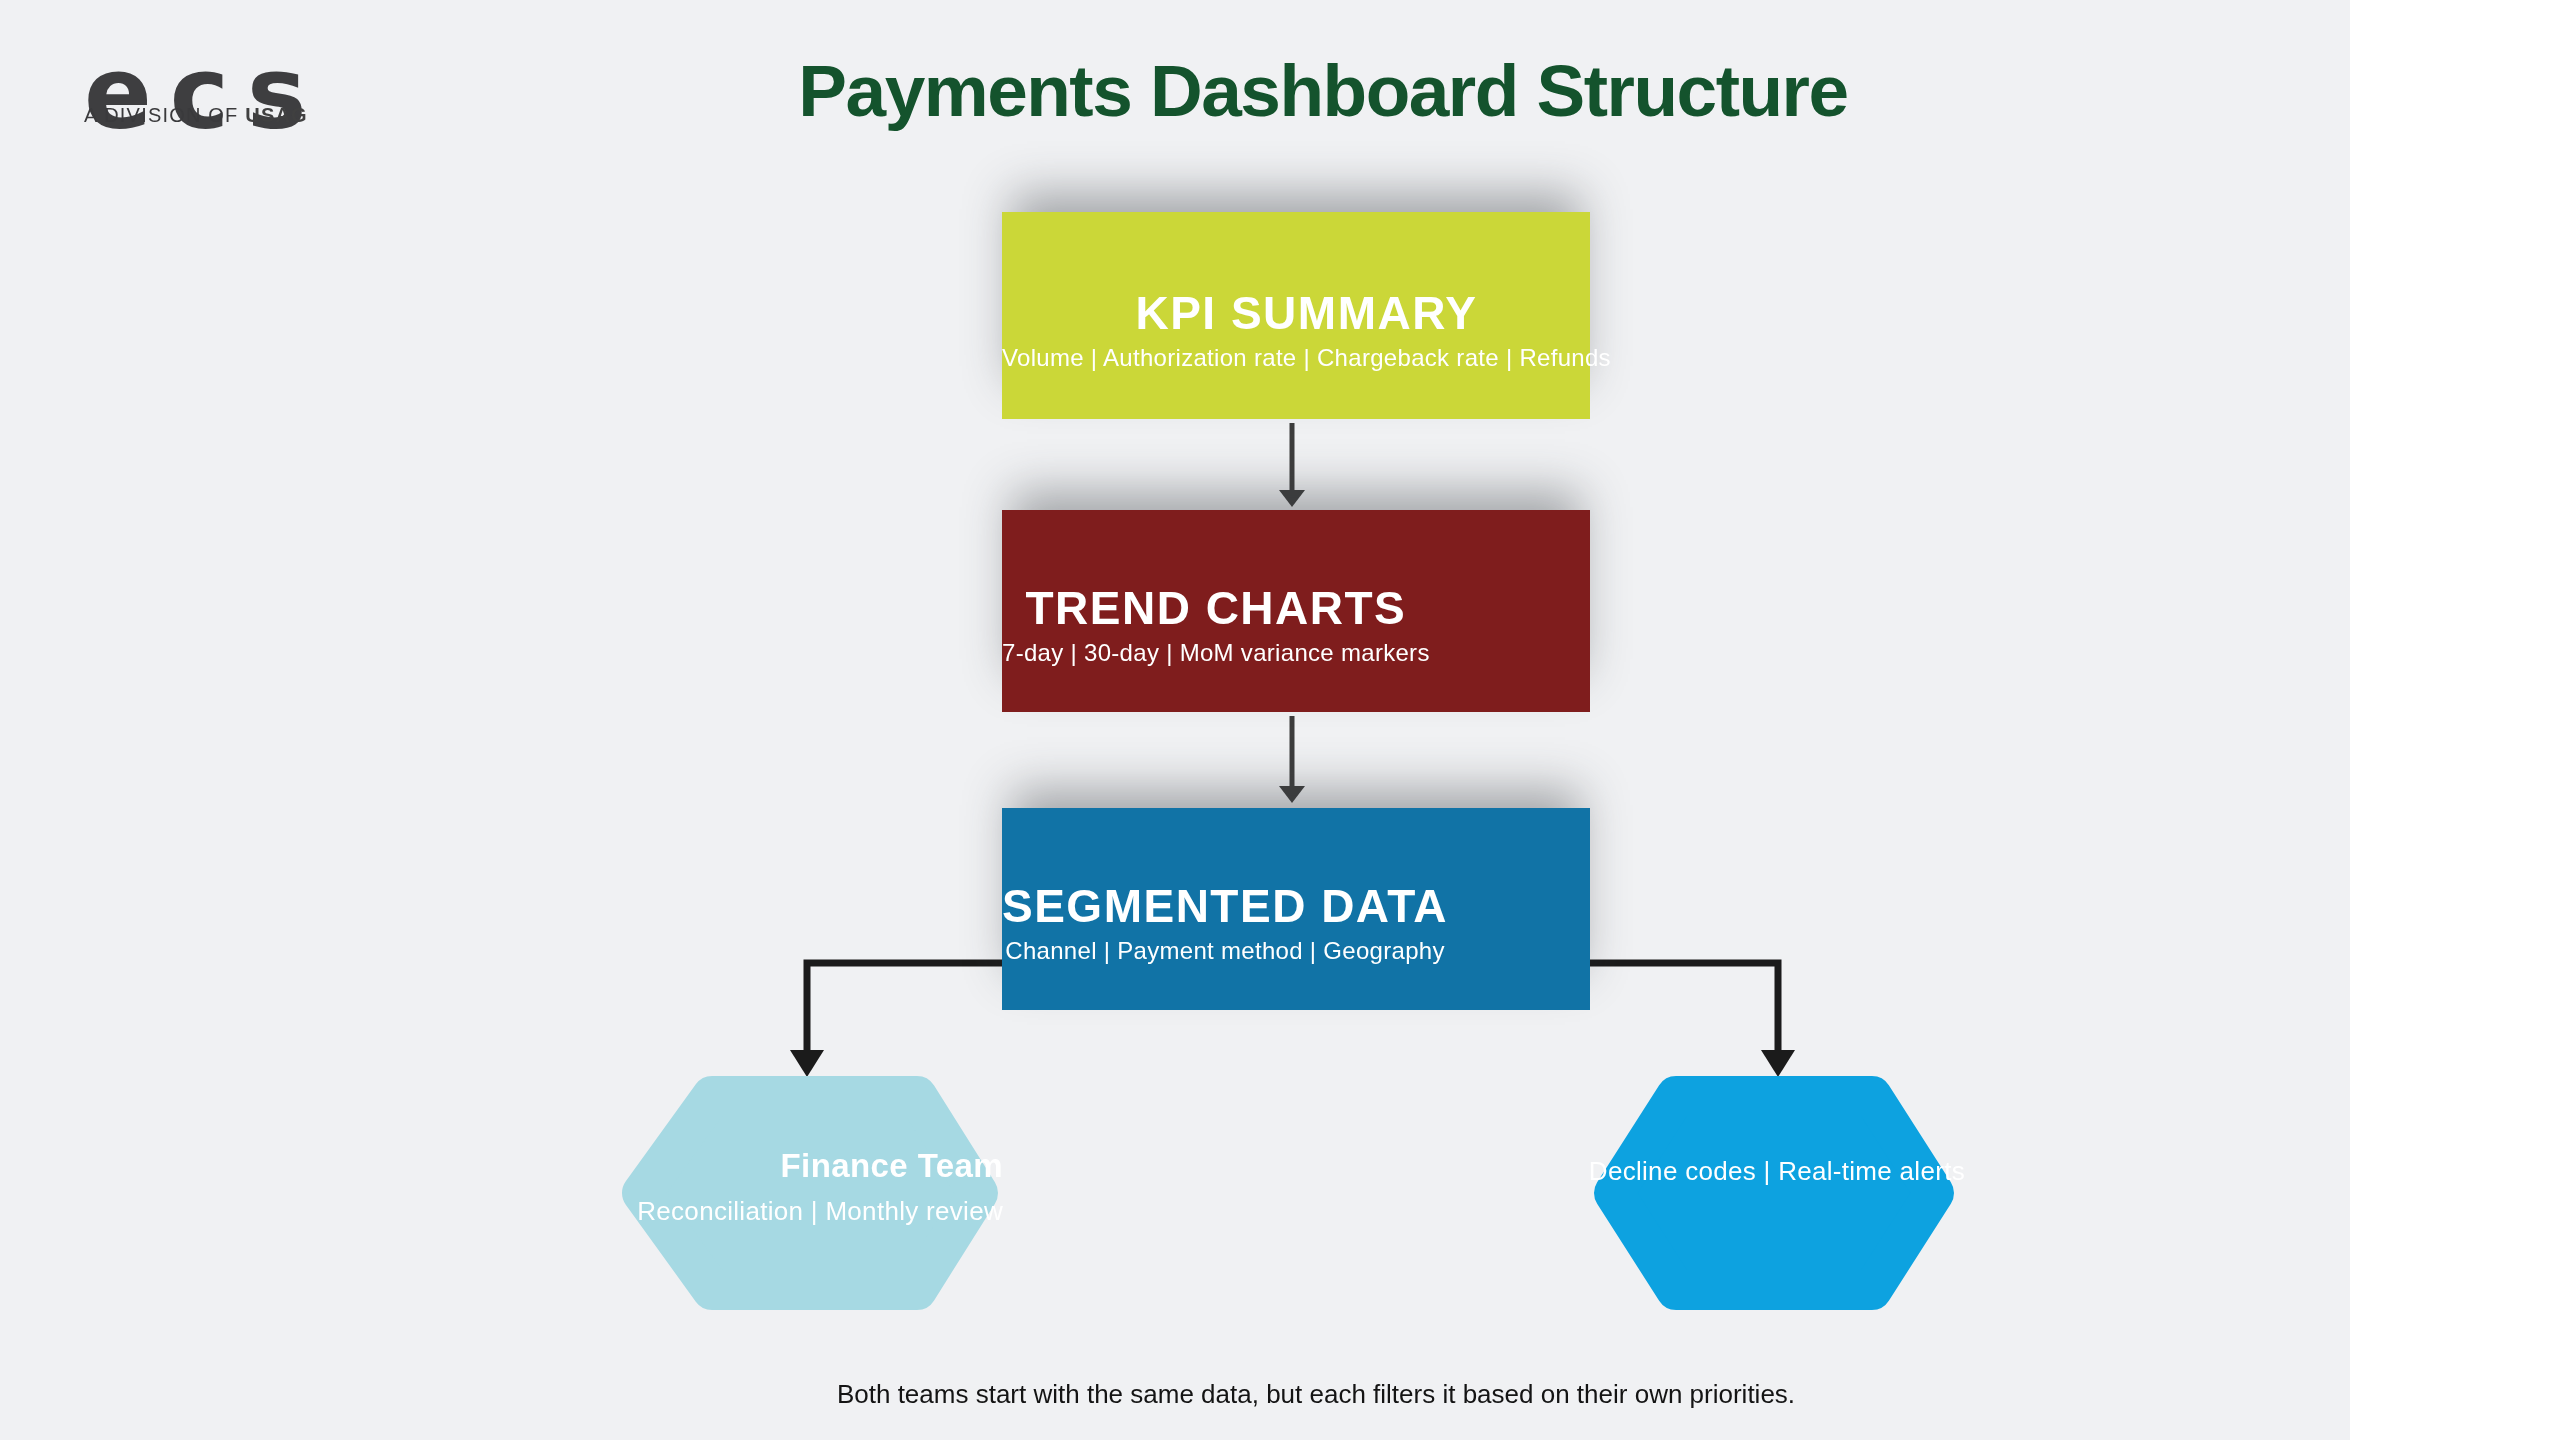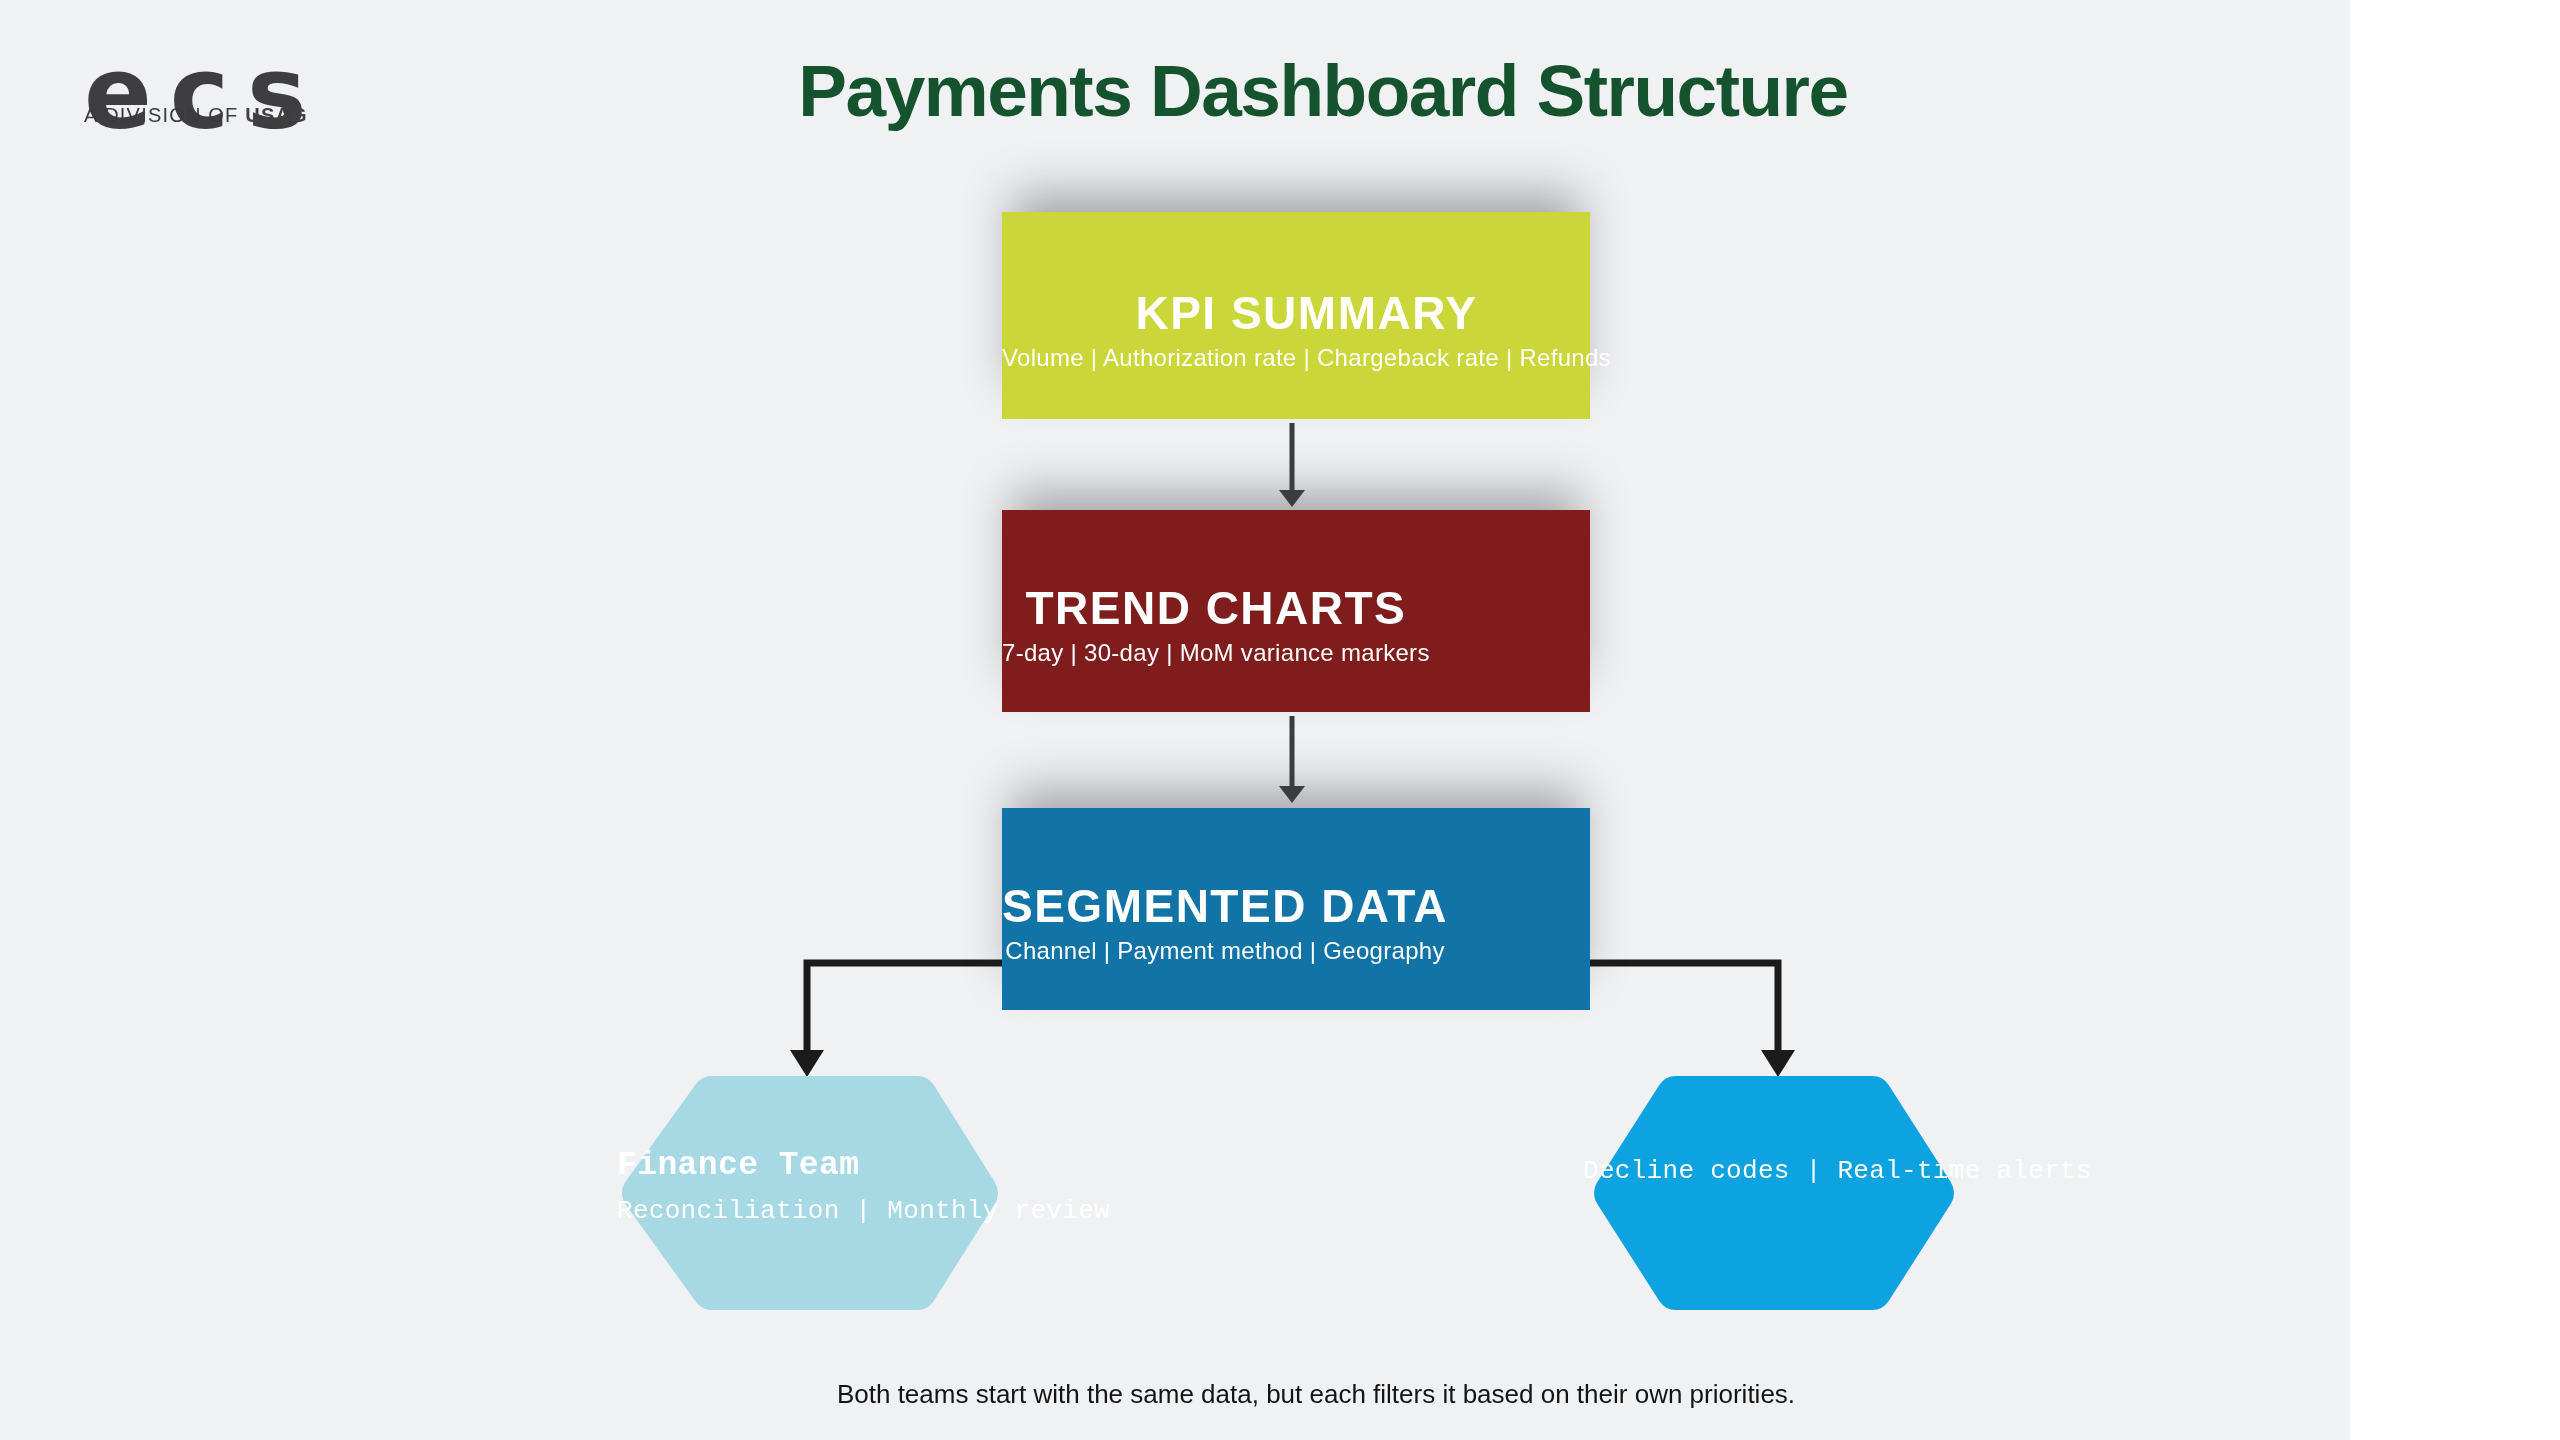--- a/index.html
+++ b/index.html
@@ -44,21 +44,21 @@
     font-size:46px;line-height:52px;font-weight:700;letter-spacing:1.5px;
     color:#ffffff;white-space:nowrap;
   }
   .node-subtitle{
     margin-top:4px;font-size:24px;line-height:30px;letter-spacing:.3px;
     color:#ffffff;white-space:nowrap;
   }
   
   .overlay{position:absolute;left:0;top:0;}
   
-  .hex-label{position:absolute;top:1146px;text-align:left;color:#ffffff;font-family:Liberation Mono, monospace;}
+  .hex-label{position:absolute;top:1146px;text-align:right;color:#ffffff;}
   .hex-label-finance{left:617px;width:386px;}
   .hex-label-product{left:1583px;width:382px;}
   .hex-title{font-size:33px;line-height:40px;font-weight:700;letter-spacing:.4px;white-space:nowrap;}
   .hex-subtitle{margin-top:10px;font-size:26px;line-height:30px;letter-spacing:.3px;white-space:nowrap;}
 </style>
 </head>
 <body>
 
 <div class="canvas" style="background-color: rgb(240, 241, 243);">
 

